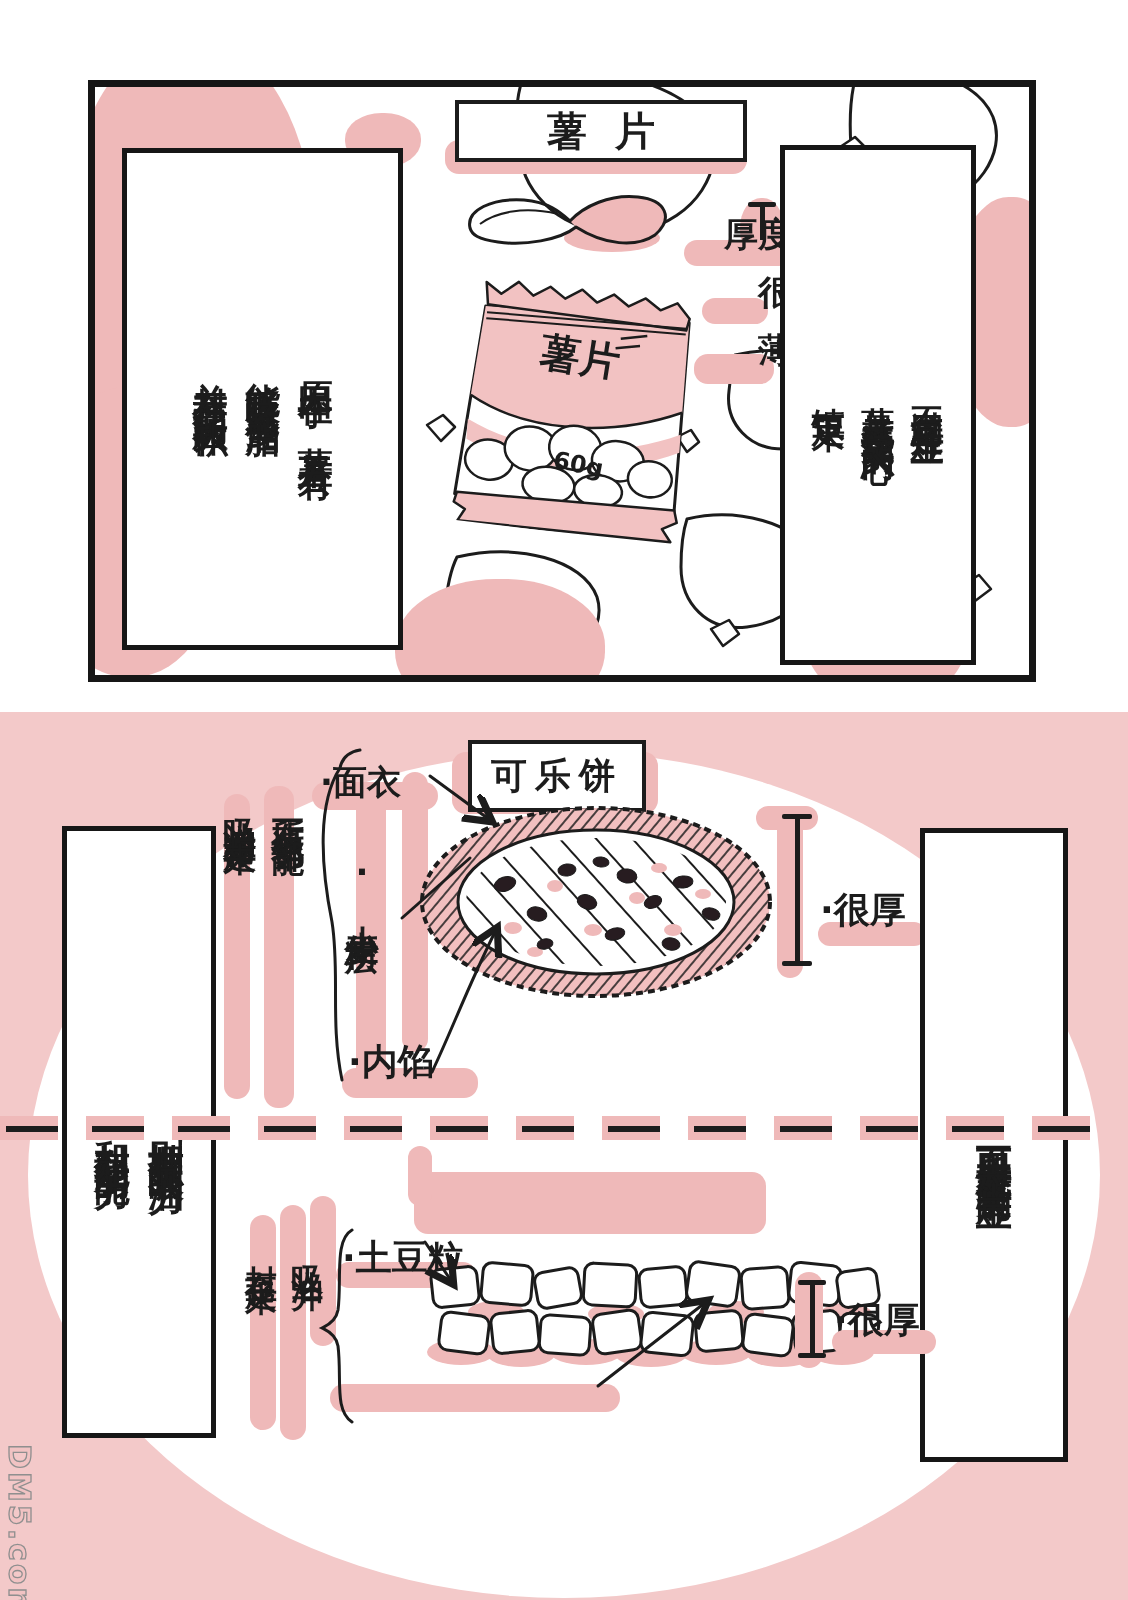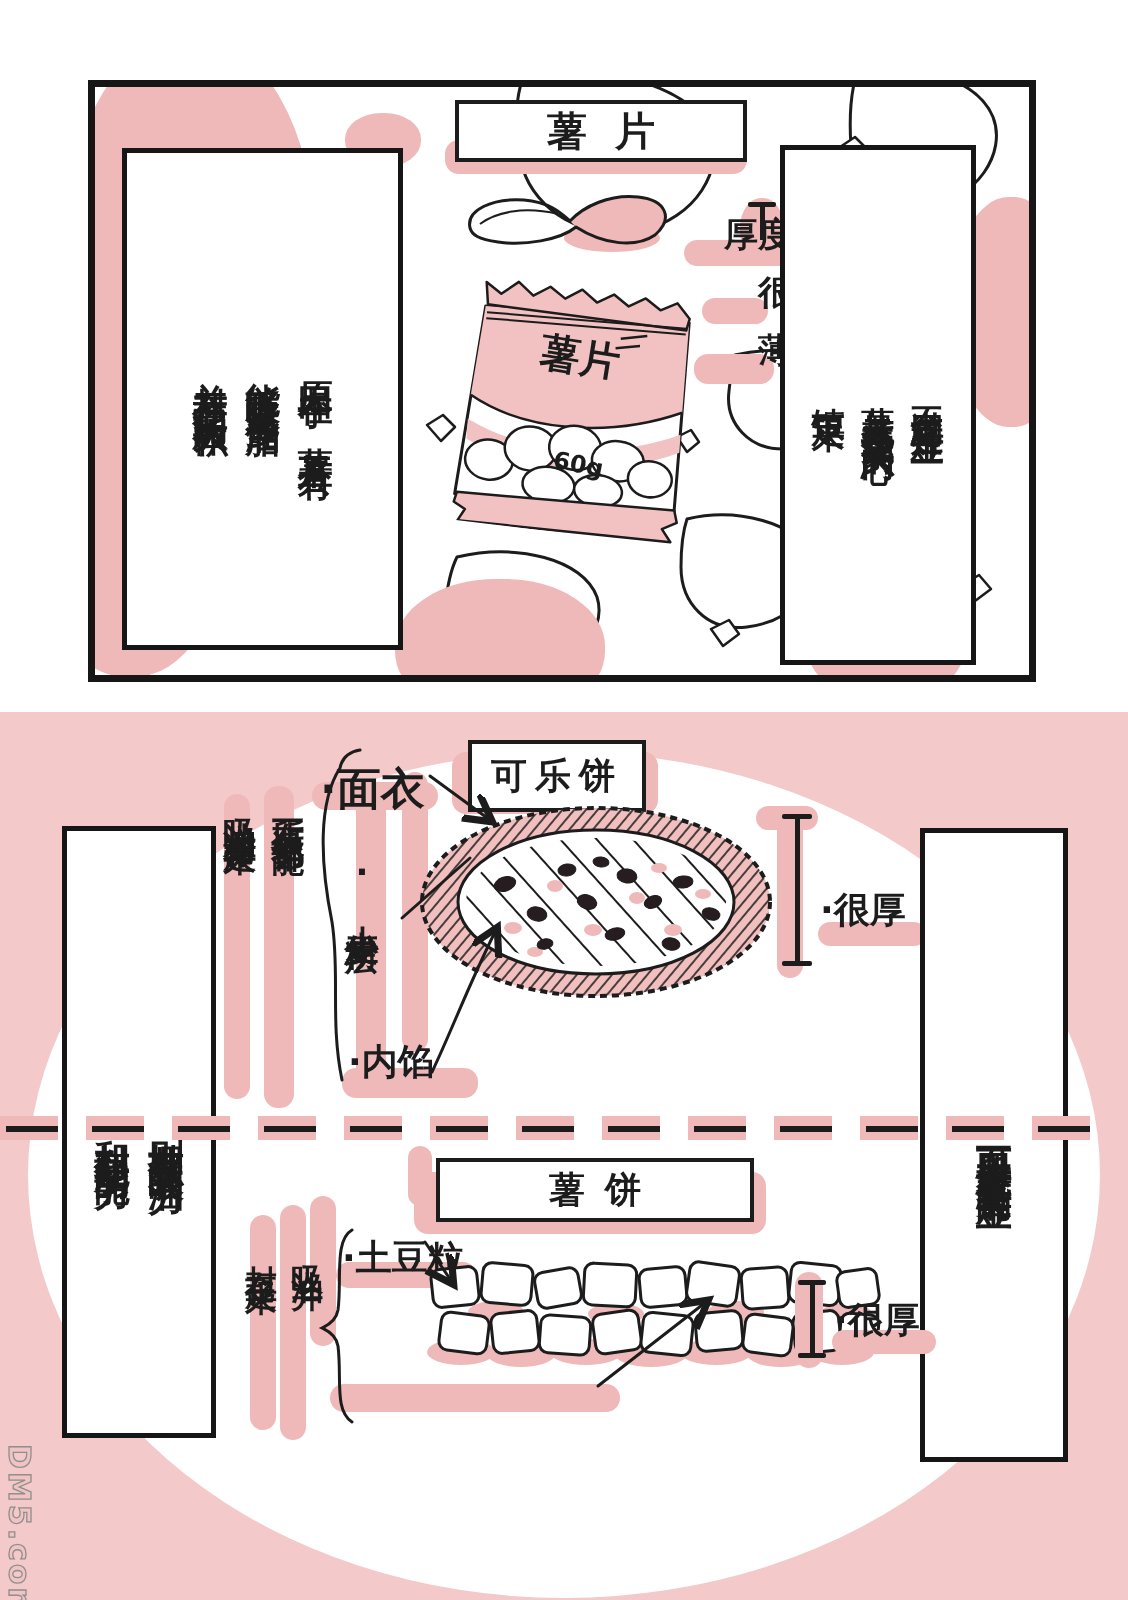--- a/index.html
+++ b/index.html
@@ -197,21 +197,21 @@
           <ellipse cx="256" cy="142" rx="9" ry="6" transform="rotate(10 256 142)"></ellipse>
           <ellipse cx="268" cy="80" rx="10" ry="6" transform="rotate(-6 268 80)"></ellipse>
           <ellipse cx="296" cy="112" rx="9" ry="6" transform="rotate(14 296 112)"></ellipse>
           <ellipse cx="130" cy="142" rx="8" ry="5" transform="rotate(-10 130 142)"></ellipse>
           <ellipse cx="186" cy="60" rx="8" ry="5" transform="rotate(6 186 60)"></ellipse>
         </g>
       </g>
     </svg>
   </div>
 
-  <div class="htext" style="left:320px;top:760px;font-size:44px;">·面衣</div>
+  <div class="htext" style="left:320px;top:760px;font-size:34px;">·面衣</div>
   <div class="vtext abs" style="left:336px;top:852px;font-size:34px;letter-spacing:6px;">·小麦粉层</div>
   <div class="htext" style="left:348px;top:1038px;font-size:36px;">·内馅</div>
   <div class="vtext abs" style="left:216px;top:792px;font-size:33px;letter-spacing:4px;line-height:1.45;">所有这一切都能
 吸油并封存起来</div>
 
   <div class="pk rnd" style="left:756px;top:806px;width:62px;height:24px;"></div>
   <div class="pk rnd" style="left:777px;top:810px;width:26px;height:168px;"></div>
   <div class="ibeam" style="left:782px;top:814px;width:30px;height:152px;">
     <span class="ib-bar"></span>
       <span class="ib-stem"></span>
@@ -226,23 +226,20 @@
   </div>
   <div class="tbox" style="left:920px;top:828px;width:148px;height:634px;">
     <div class="vtext" style="font-size:36px;letter-spacing:4px;">而可乐饼或者薯饼一类的炸土豆</div>
   </div>
 
   <div class="dash-pink"></div>
   <div class="dash-black"></div>
 
   <div class="pk rnd" style="left:414px;top:1172px;width:352px;height:62px;"></div>
   <div class="pk rnd" style="left:408px;top:1146px;width:24px;height:60px;"></div>
-  <div class="titlebox" style="left:436px;top:1158px;width:318px;height:64px;">
-    <span style="font-size:36px;letter-spacing:20px;padding-left:20px;">薯饼</span>
-  </div>
 
   <div class="pk rnd" style="left:336px;top:1262px;width:140px;height:26px;"></div>
   <div class="htext" style="left:342px;top:1234px;font-size:36px;">·土豆粒</div>
 
   <div class="abs" style="left:426px;top:1260px;width:456px;height:108px;">
     <svg width="456" height="108" viewBox="0 0 456 108">
       <g fill="#efb9b9">
         <ellipse cx="35" cy="92" rx="34" ry="13"></ellipse>
           <ellipse cx="95" cy="94" rx="34" ry="13"></ellipse>
         <ellipse cx="160" cy="92" rx="36" ry="13"></ellipse>

